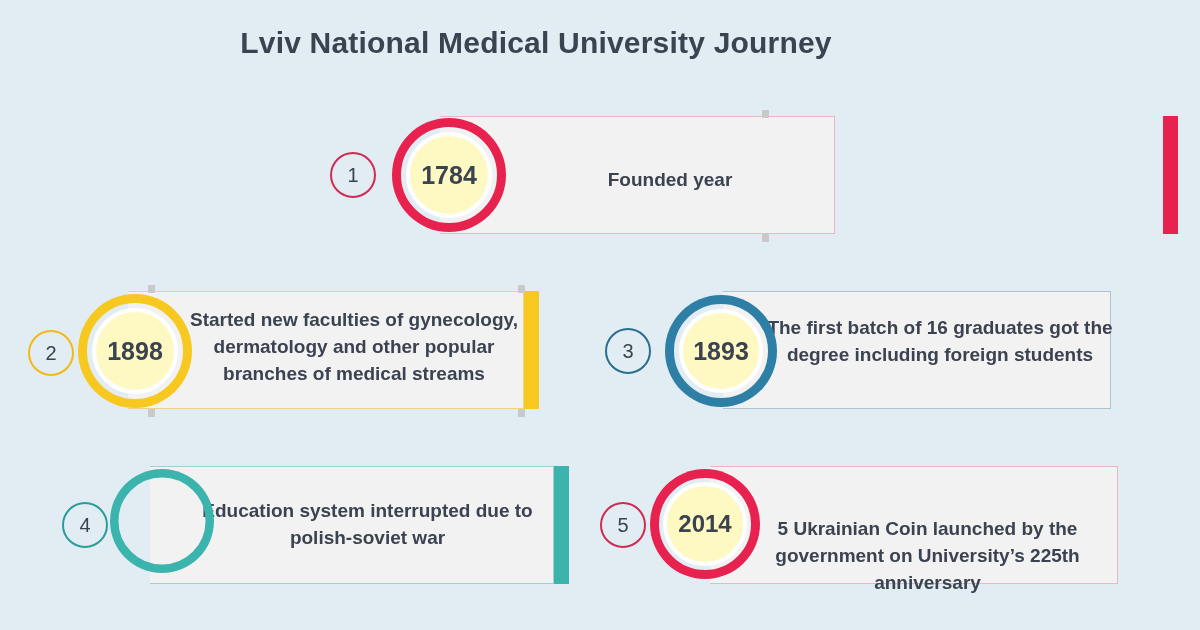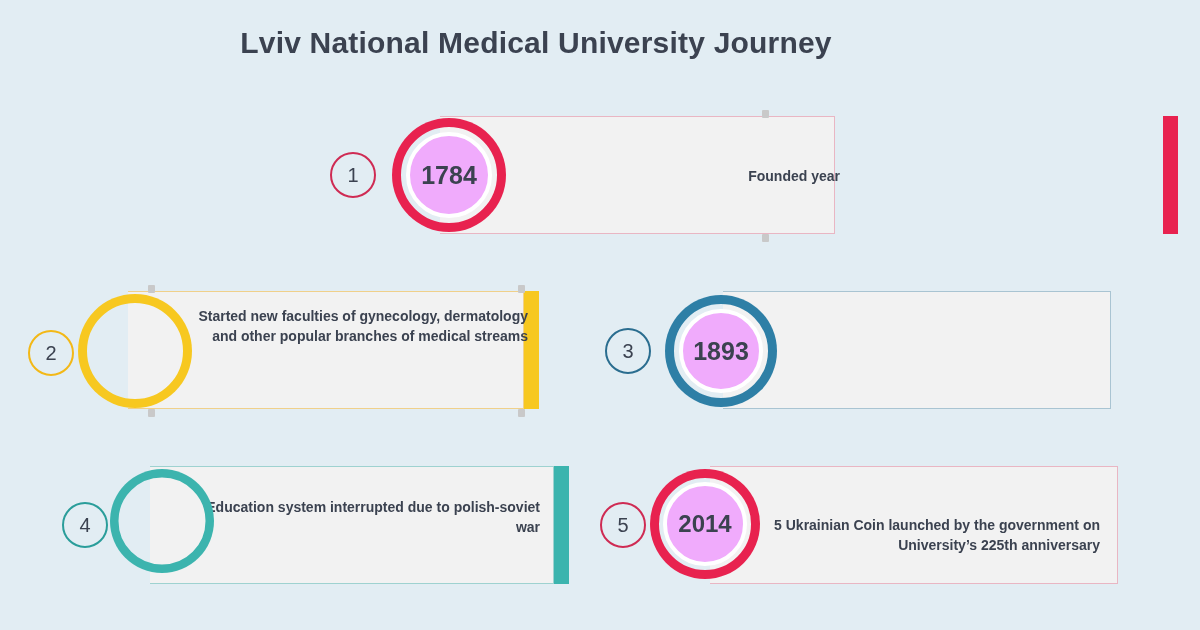--- a/index.html
+++ b/index.html
@@ -80,34 +80,34 @@
     position: absolute;
     border-radius: 50%;
     box-sizing: border-box;
     display: flex;
     align-items: center;
     justify-content: center;
     z-index: 5;
   }
   .year-ring .inner {
     border-radius: 50%;
-    background: #f0abfc;
+    background: #fef9c3;
     box-sizing: border-box;
     border: 4px solid #ffffff;
     display: flex;
     align-items: center;
     justify-content: center;
     font-weight: bold;
     color: #3b4250;
   }
 
   .desc {
     position: absolute;
-    text-align: right;
-    font-size: 14px;
+    text-align: center;
+    font-size: 19px;
     font-weight: bold;
     color: #3b4250;
     line-height: 1.42;
   }
 
   
   #item1 { left: 330px; top: 100px; width: 530px; }
   #item1 .bar  { left: 110px; width: 395px; border: 1px solid #e9b6c3; border-left: none; }
   #item1 .bar-end { left: 833px; }
   #item1 .idx  { left: 0px; top: 52px; }
@@ -172,34 +172,38 @@
 <div class="item" id="item2">
   <div class="bar"></div>
   <div class="bar-end" style="background:#f7c820"></div>
   <div class="nub" style="left:128px; top:10px;"></div>
   <div class="nub" style="left:128px; top:134px;"></div>
   <div class="nub" style="left:498px; top:10px;"></div>
   <div class="nub" style="left:498px; top:134px;"></div>
   <svg class="year-ring" viewBox="0 0 114 114">
     <circle cx="57" cy="57" r="54" fill="none" stroke="#f7c820" stroke-width="12"></circle>
   </svg>
+  <div class="year-ring">
+    <div class="inner">1898</div>
+  </div>
   <div class="idx" style="border-color:#f3b816">2</div>
   <div class="desc">Started new faculties of gynecology, dermatology and other popular branches of medical streams</div>
 </div>
 
 <div class="item" id="item3">
   <div class="bar"></div>
 
   <svg class="year-ring" viewBox="0 0 112 112">
     <circle cx="56" cy="56" r="53" fill="none" stroke="#2e7fa6" stroke-width="12"></circle>
   </svg>
   <div class="year-ring">
     <div class="inner">1893</div>
   </div>
   <div class="idx" style="border-color:#2a6d8f">3</div>
+  <div class="desc">The first batch of 16 graduates got the degree including foreign students</div>
 </div>
 
 <div class="item" id="item4">
   <div class="bar"></div>
   <div class="bar-end" style="background:#3cb4ae"></div>
   <svg class="year-ring" viewBox="0 0 104 104">
     <circle cx="52" cy="52" r="49" fill="none" stroke="#3cb4ae" stroke-width="11"></circle>
   </svg>
   <div class="idx" style="border-color:#2a9d9a">4</div>
   <div class="desc">Education system interrupted due to polish-soviet war</div>

